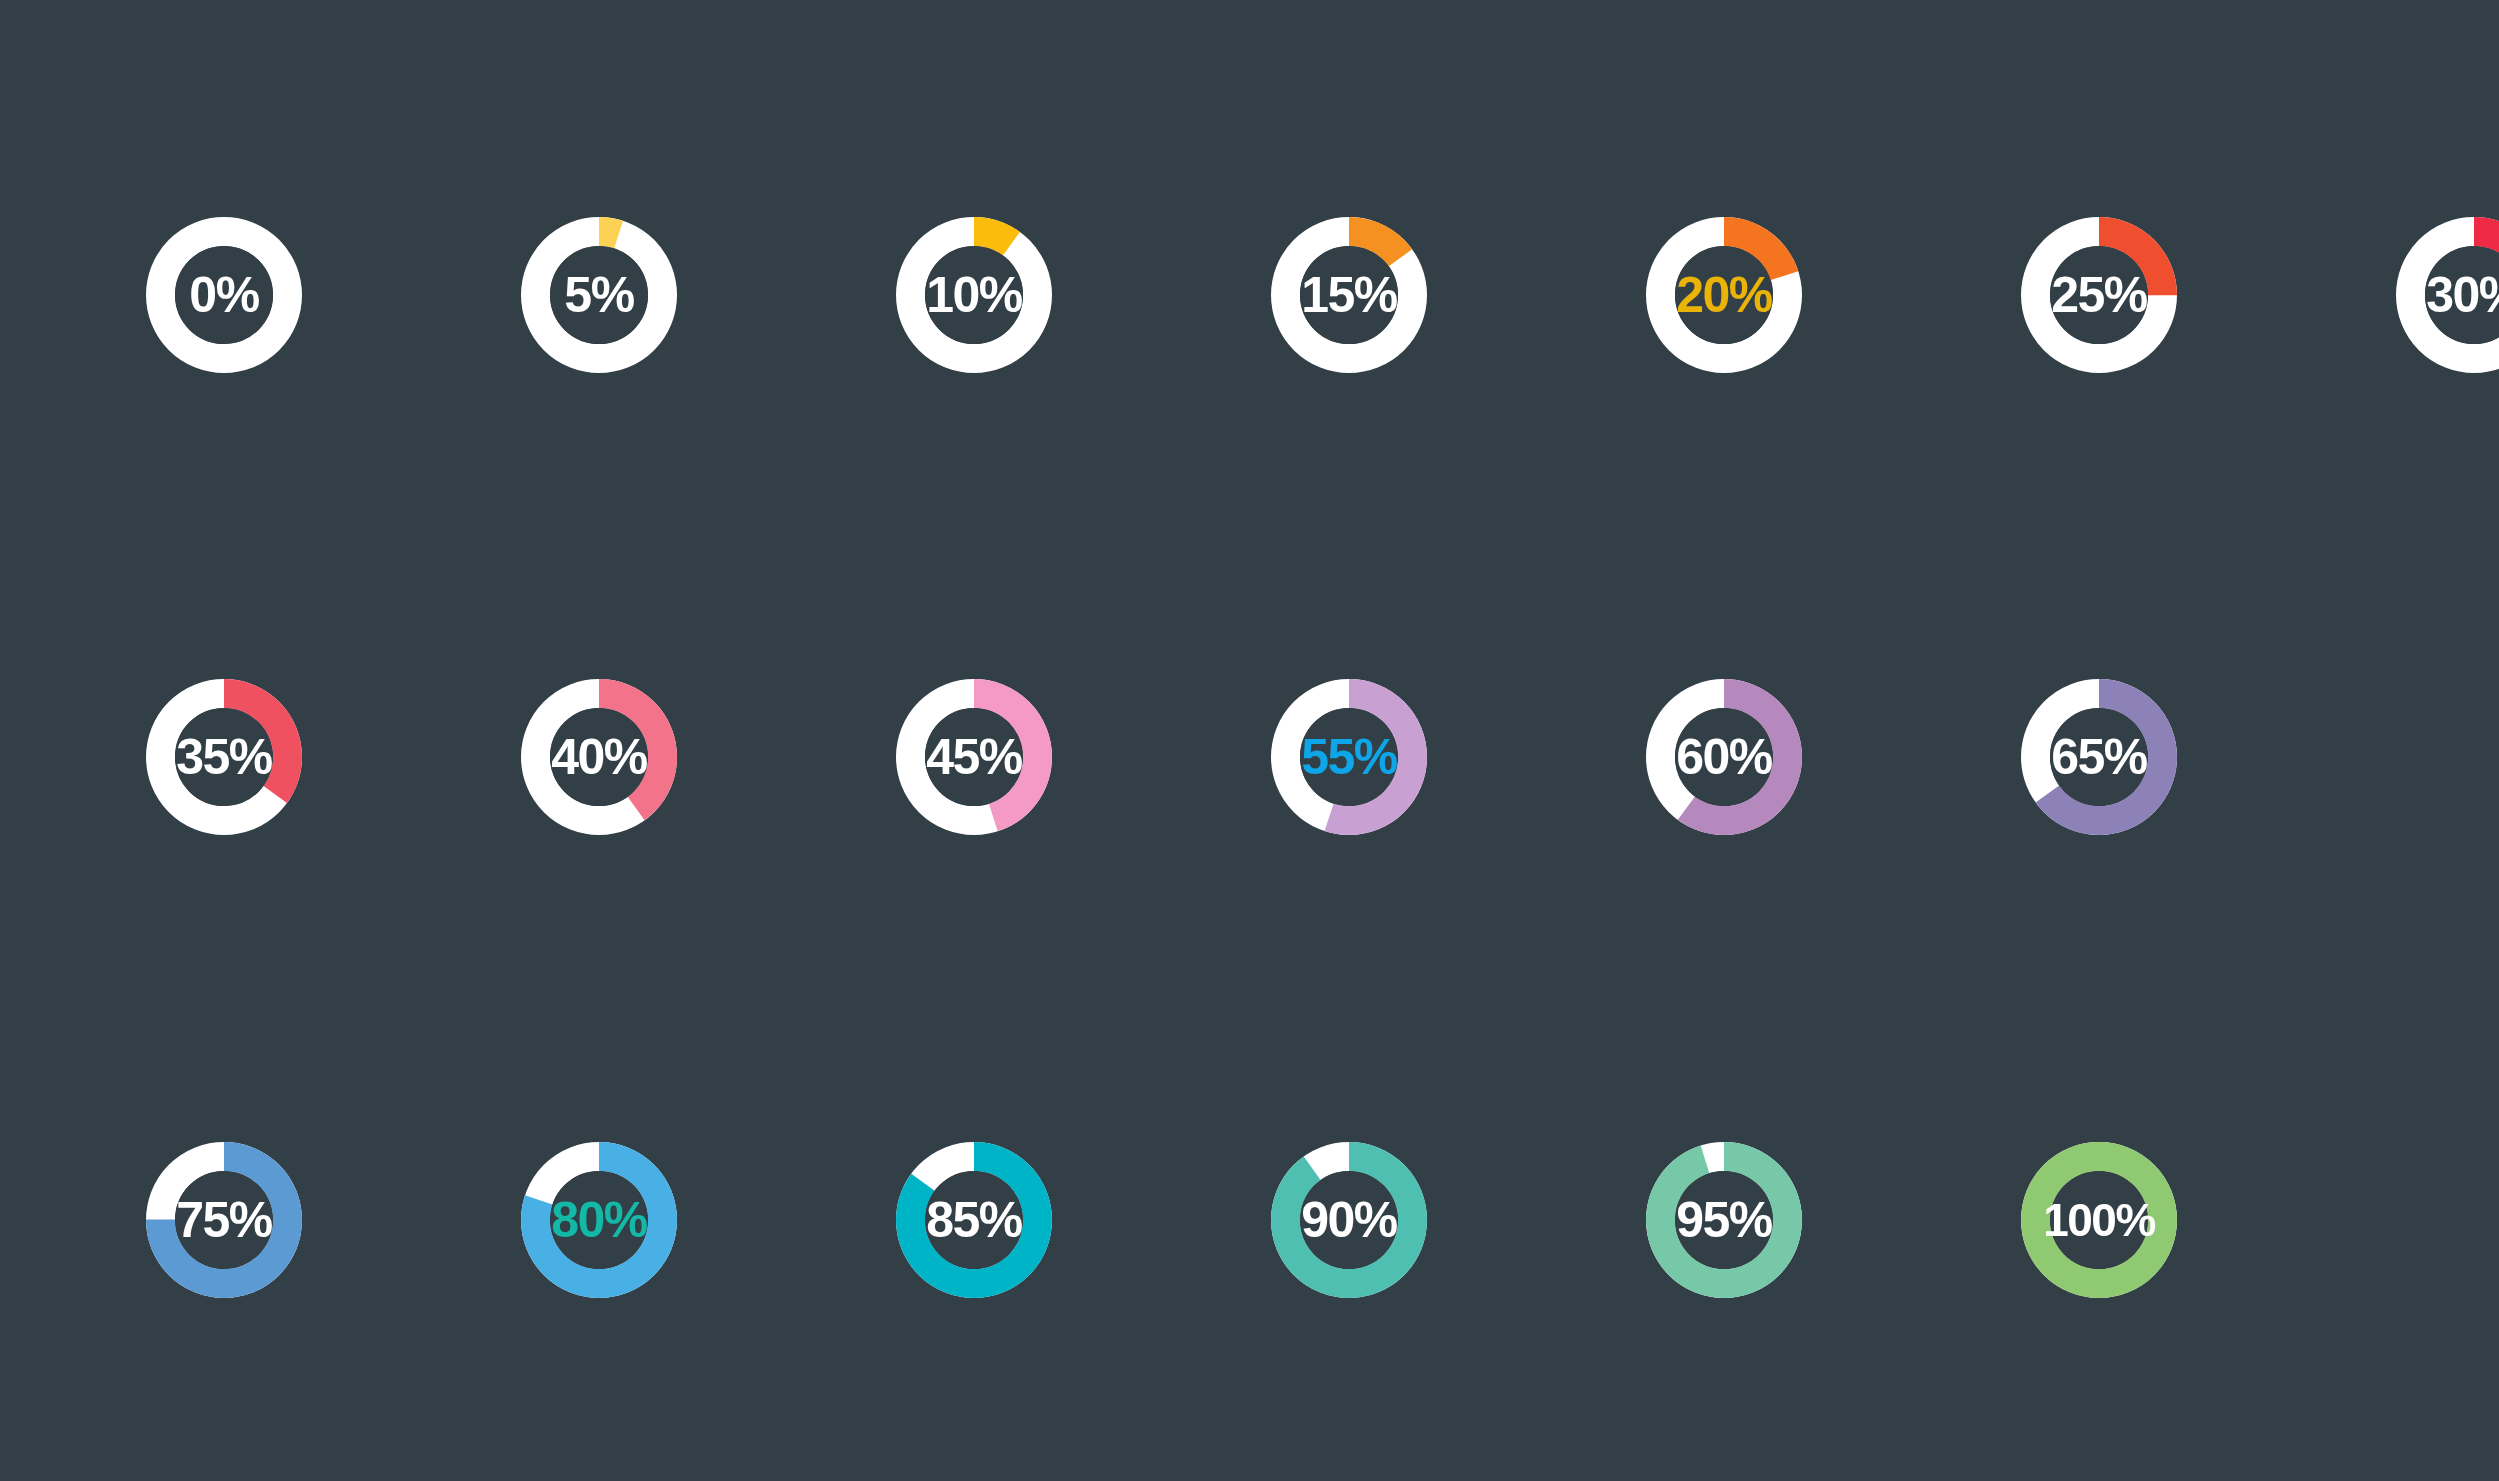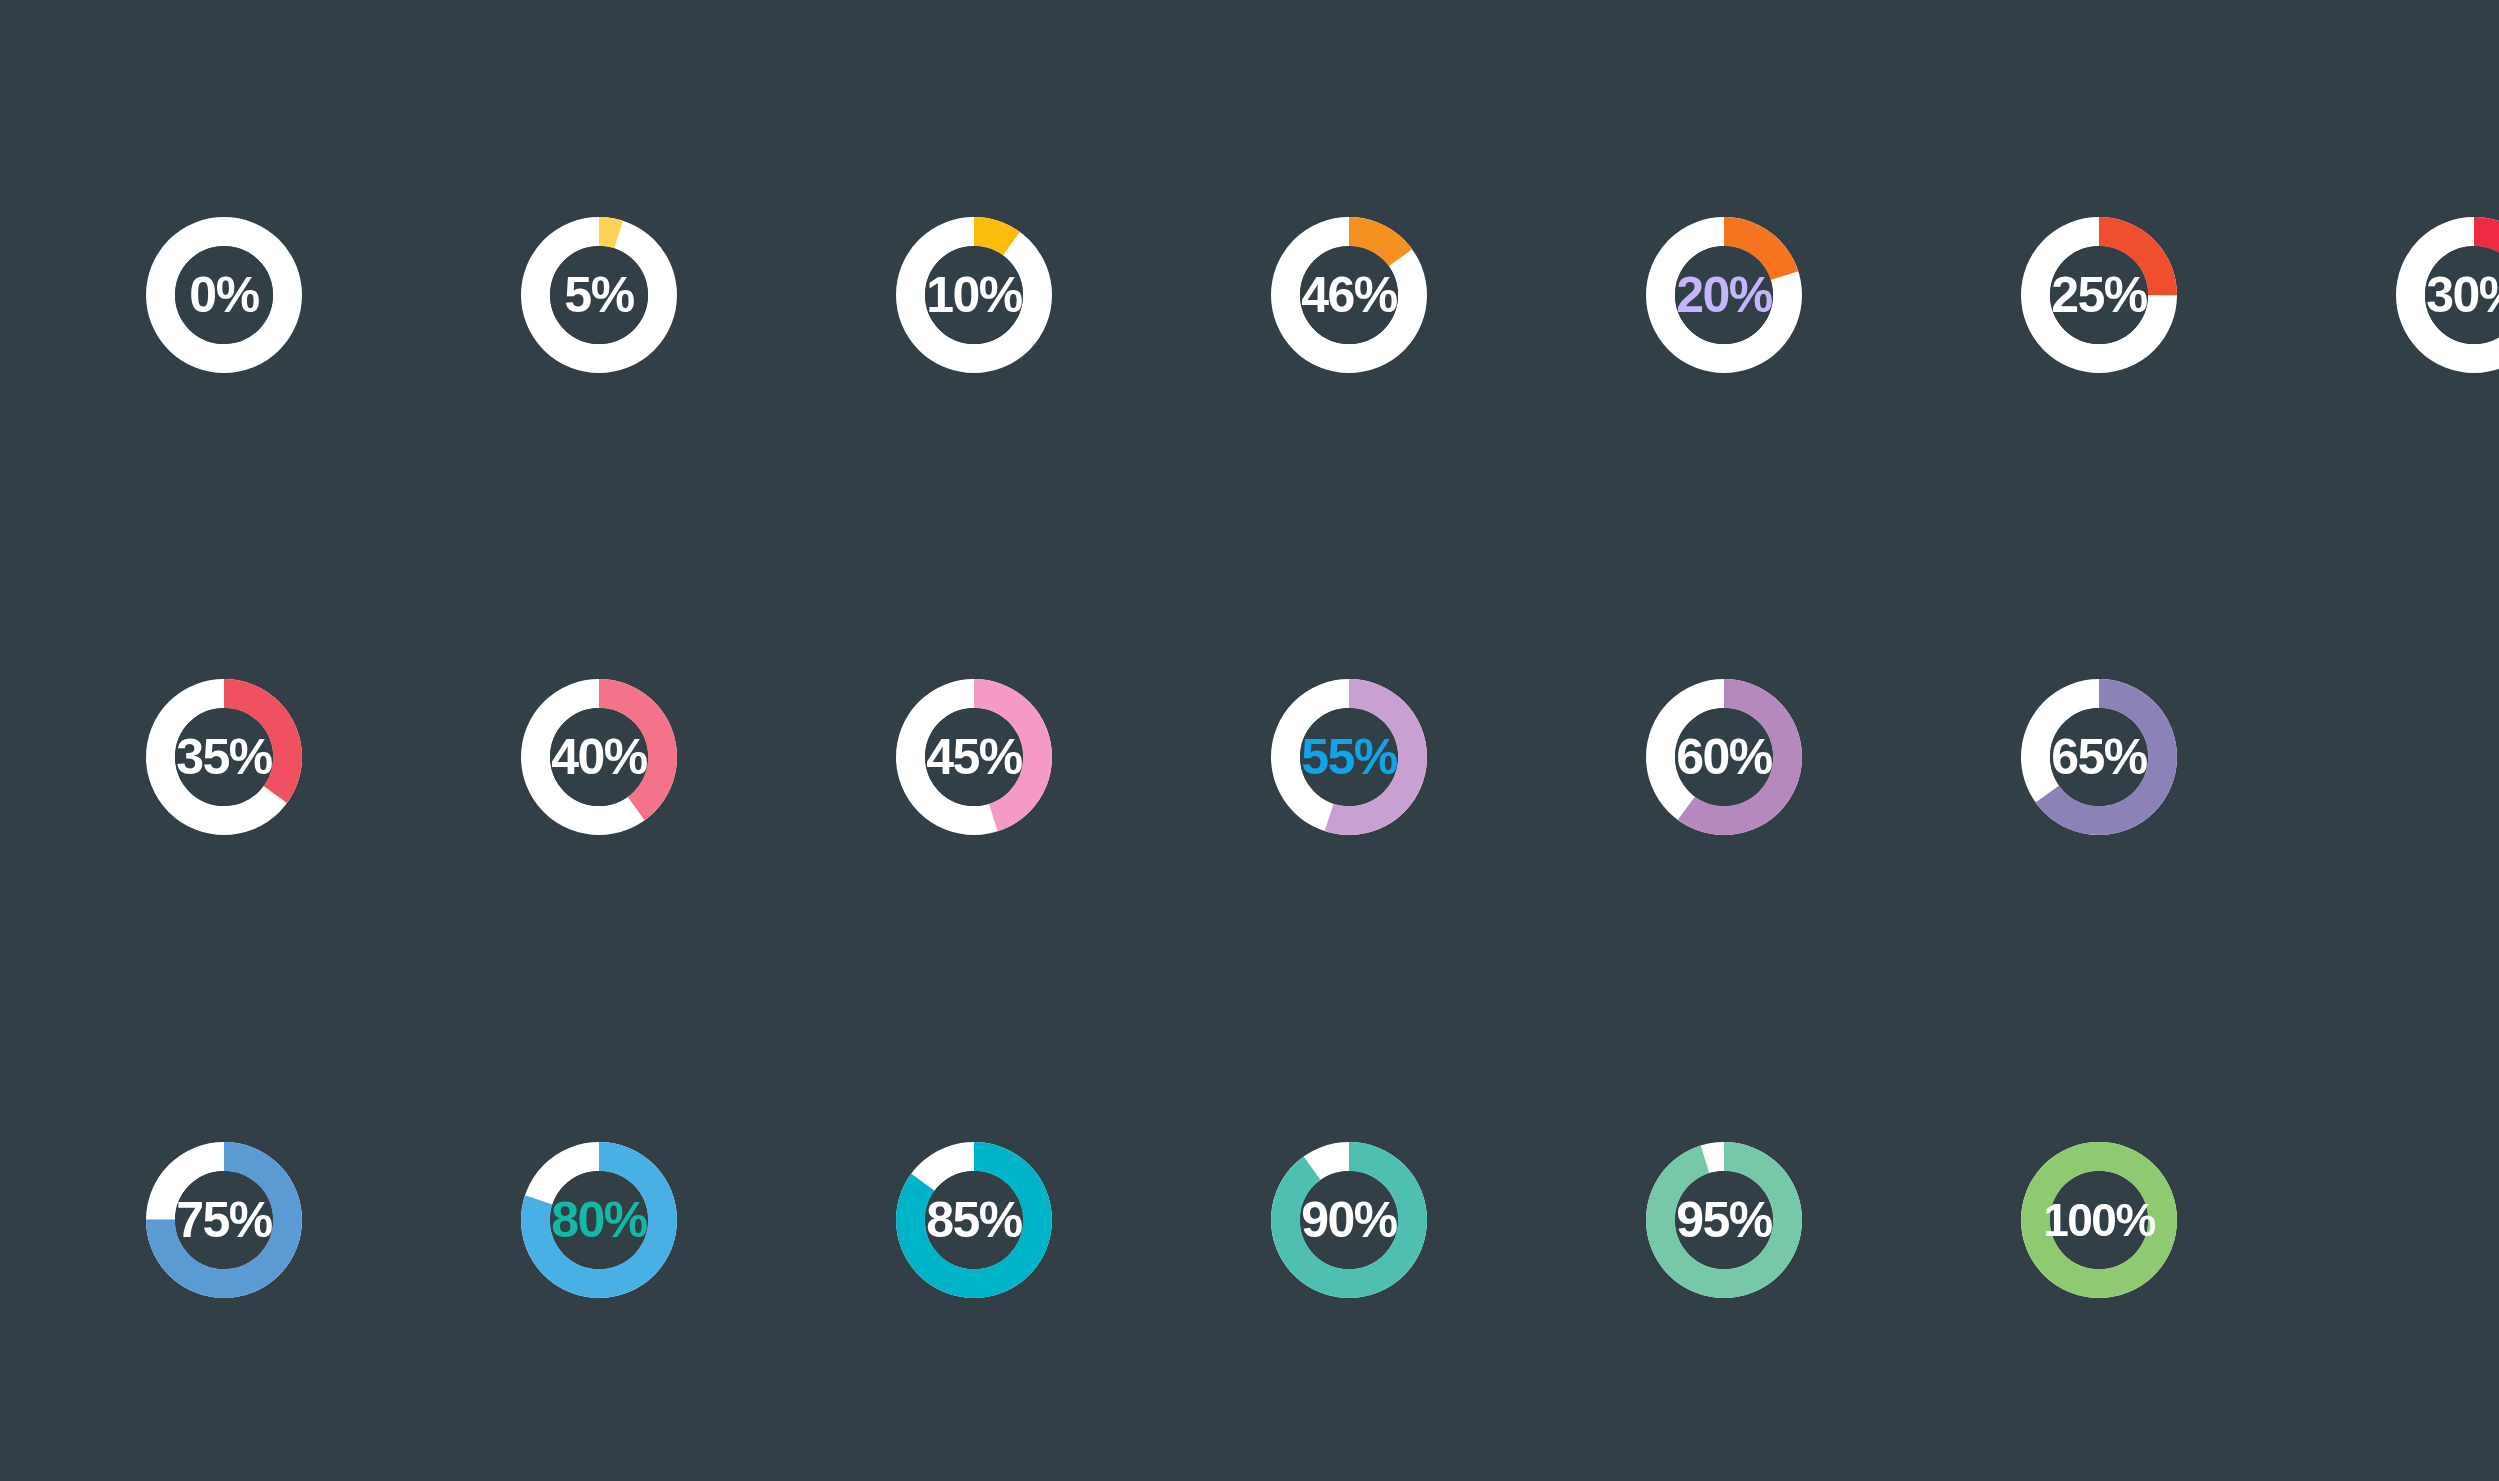--- a/index.html
+++ b/index.html
@@ -97,29 +97,29 @@
           <circle cx="320" cy="320" r="98" fill="#333f46"></circle>
         </svg>
         <div class="gauge-label" style="color: rgb(255, 255, 255);">10%</div>
       </div>
       <div class="gauge" style="margin-right: 55px;">
         <svg class="gauge-svg" viewBox="0 0 640 640">
           <circle cx="320" cy="320" r="127" fill="none" stroke="#ffffff" stroke-width="58"></circle>
           <circle cx="320" cy="320" r="127" fill="none" stroke="#f59120" stroke-width="58" stroke-dasharray="119.69468010177111 679.2698539100363" transform="rotate(-90 320 320)"></circle>
           <circle cx="320" cy="320" r="98" fill="#333f46"></circle>
         </svg>
-        <div class="gauge-label" style="color: rgb(255, 255, 255);">46%</div>
+        <div class="gauge-label" style="color: rgb(255, 255, 255);">15%</div>
       </div>
       <div class="gauge" style="margin-right: 55px;">
         <svg class="gauge-svg" viewBox="0 0 640 640">
           <circle cx="320" cy="320" r="127" fill="none" stroke="#ffffff" stroke-width="58"></circle>
           <circle cx="320" cy="320" r="127" fill="none" stroke="#f4741f" stroke-width="58" stroke-dasharray="159.5929068023615 639.3716272094459" transform="rotate(-90 320 320)"></circle>
           <circle cx="320" cy="320" r="98" fill="#333f46"></circle>
         </svg>
-        <div class="gauge-label" style="color: #c4b5fd;">20%</div>
+        <div class="gauge-label" style="color: #eab308;">20%</div>
       </div>
       <div class="gauge" style="margin-right: 55px;">
         <svg class="gauge-svg" viewBox="0 0 640 640">
           <circle cx="320" cy="320" r="127" fill="none" stroke="#ffffff" stroke-width="58"></circle>
           <circle cx="320" cy="320" r="127" fill="none" stroke="#ef4f2e" stroke-width="58" stroke-dasharray="199.49113350295187 599.4734005088555" transform="rotate(-90 320 320)"></circle>
           <circle cx="320" cy="320" r="98" fill="#333f46"></circle>
         </svg>
         <div class="gauge-label" style="color: rgb(255, 255, 255);">25%</div>
       </div>
       <div class="gauge" style="margin-right: 55px;">

